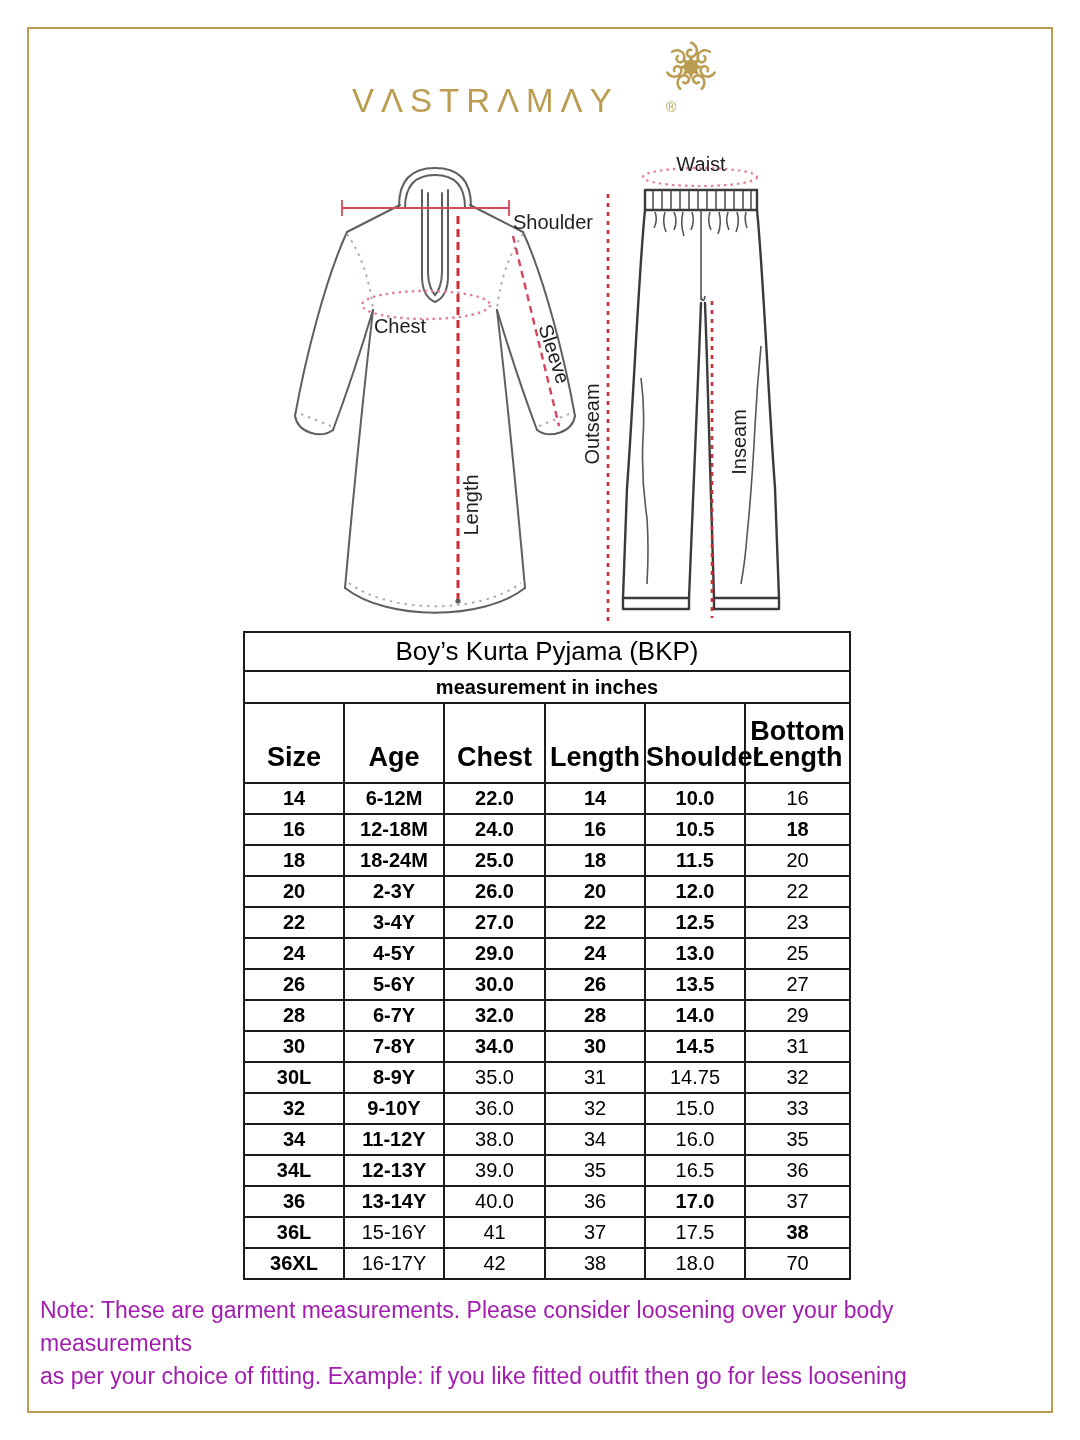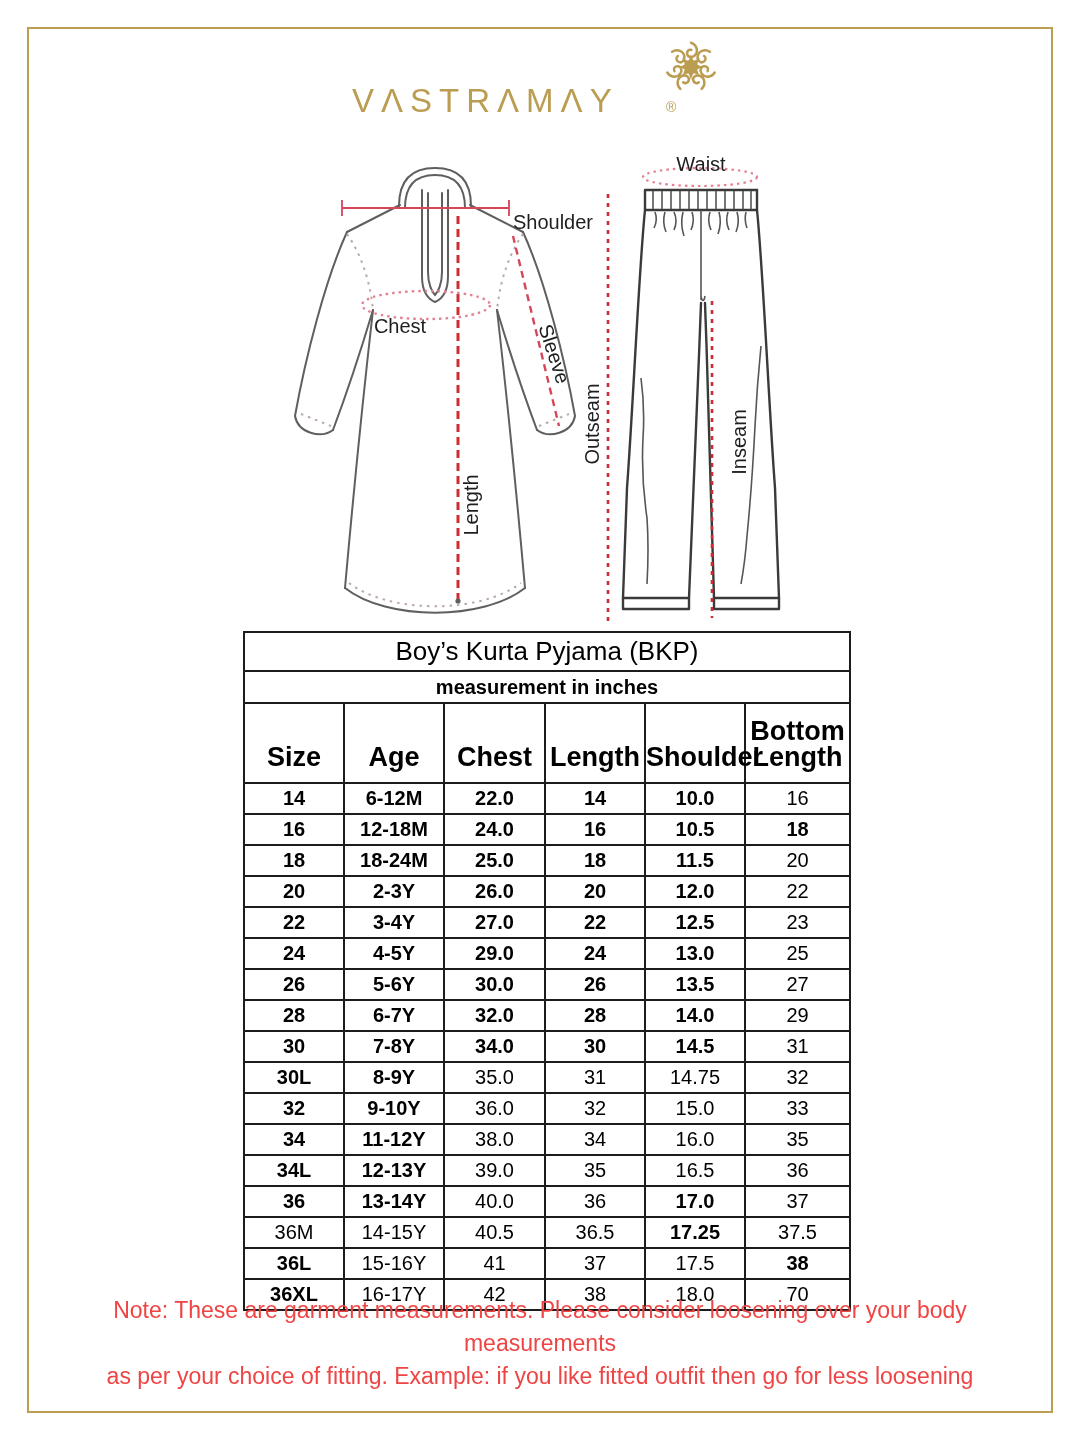--- a/index.html
+++ b/index.html
@@ -28,22 +28,22 @@
         border-collapse:collapse;table-layout:fixed;}
   .size-table th,.size-table td{border:2px solid var(--tborder);text-align:center;
         padding:0;font-family:"Liberation Sans",sans-serif;color:#000;}
   .size-table .t-title{height:37px;font-size:26px;font-weight:400;}
   .size-table .t-sub{height:30px;font-size:20px;font-weight:700;}
   .size-table .t-head{height:66px;font-size:27px;font-weight:700;vertical-align:bottom;
         padding-bottom:12px;line-height:26px;}
   .size-table td{height:29px;font-size:20px;font-weight:400;}
   .size-table td.bb{font-weight:700;}
   
-  .note{position:absolute;left:40px;top:1294px;width:1000px;text-align:center;
-        font-size:23px;line-height:33px;color:#ef4444;}
+  .note{position:absolute;left:40px;top:1294px;width:1000px;text-align:left;
+        font-size:23px;line-height:33px;color:#a21caf;}
 </style>
 </head>
 <body>
 
 <div class="page">
   <div class="gold-frame"></div>
 
   <div class="logo-text">VΛSTRΛMΛY</div>
   <div class="logo-reg">®</div>
   <svg class="ornament" width="78" height="70" viewBox="0 0 80 72">
@@ -275,28 +275,20 @@
         </tr>
         <tr>
           <td class="bb">36</td>
           <td class="bb">13-14Y</td>
           <td>40.0</td>
           <td>36</td>
           <td class="bb">17.0</td>
           <td>37</td>
         </tr>
         <tr>
-          <td>36M</td>
-          <td>14-15Y</td>
-          <td>40.5</td>
-          <td>36.5</td>
-          <td class="bb">17.25</td>
-          <td>37.5</td>
-        </tr>
-        <tr>
           <td class="bb">36L</td>
           <td>15-16Y</td>
           <td>41</td>
           <td>37</td>
           <td>17.5</td>
           <td class="bb">38</td>
         </tr>
         <tr>
           <td class="bb">36XL</td>
           <td>16-17Y</td>

